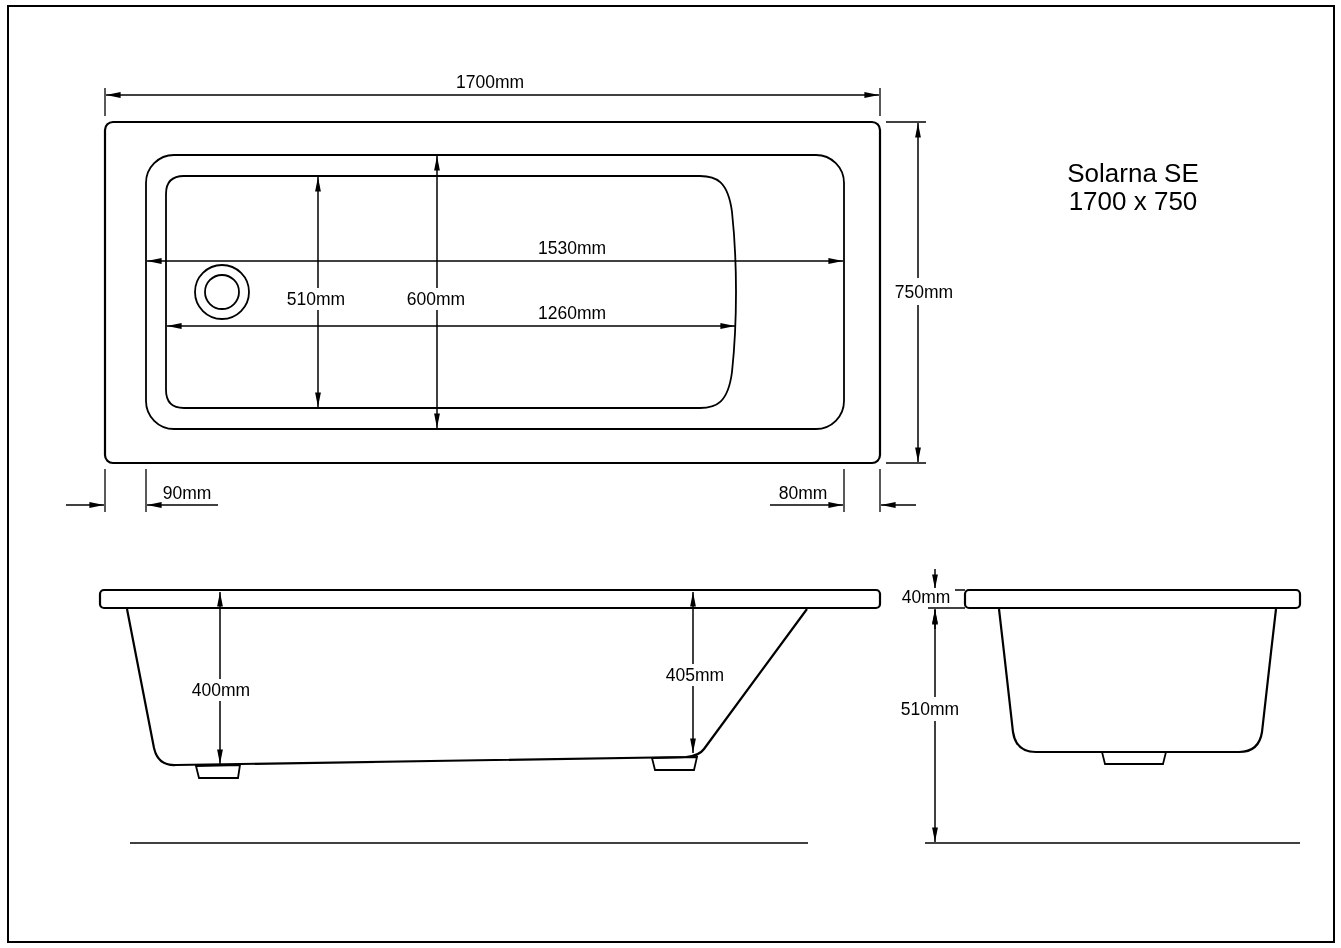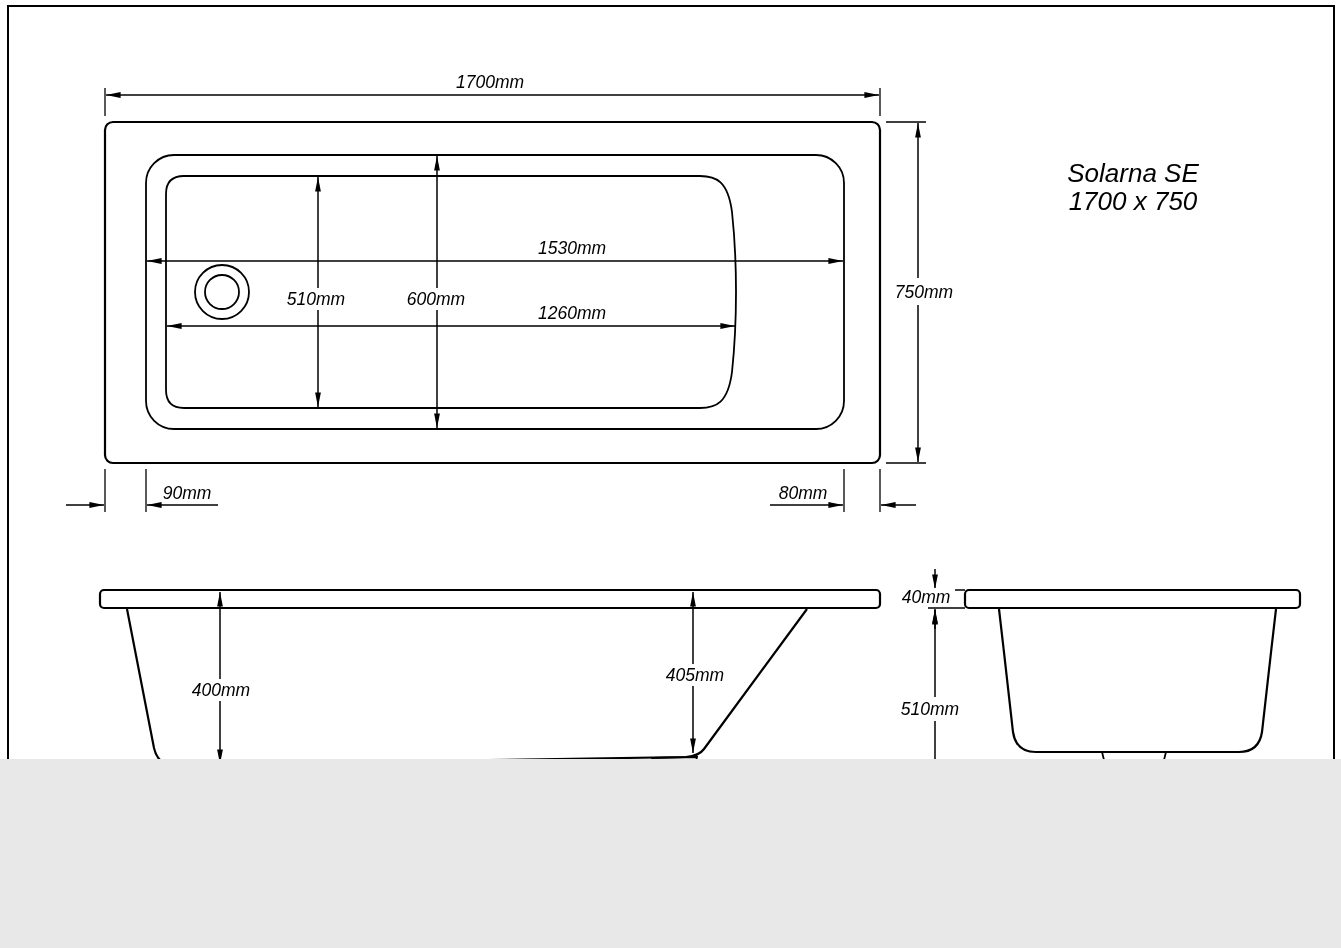--- a/index.html
+++ b/index.html
@@ -1,22 +1,21 @@
 <!DOCTYPE html>
 <html><head>
 <meta charset="utf-8">
 <style>
   html, body { margin: 0; padding: 0; background: #e8e8e8; }
   .sheet {
     position: relative;
     width: 1341px;
-    height: 759px;
+    height: 948px;
     background: #ffffff;
     font-family: "Liberation Sans", sans-serif;
-    font-style: italic;
   }
   svg { display: block; }
   .outline { fill: none; stroke: #000; stroke-width: 2.2; }
   .outline-thin { fill: none; stroke: #000; stroke-width: 1.8; }
   .dim { fill: none; stroke: #000; stroke-width: 1.5; }
   .ext { fill: none; stroke: #000; stroke-width: 1.3; }
   .labelbg { fill: #ffffff; stroke: none; }
   .dimtext {
     font-family: "Liberation Sans", sans-serif;
     font-size: 17.5px;

